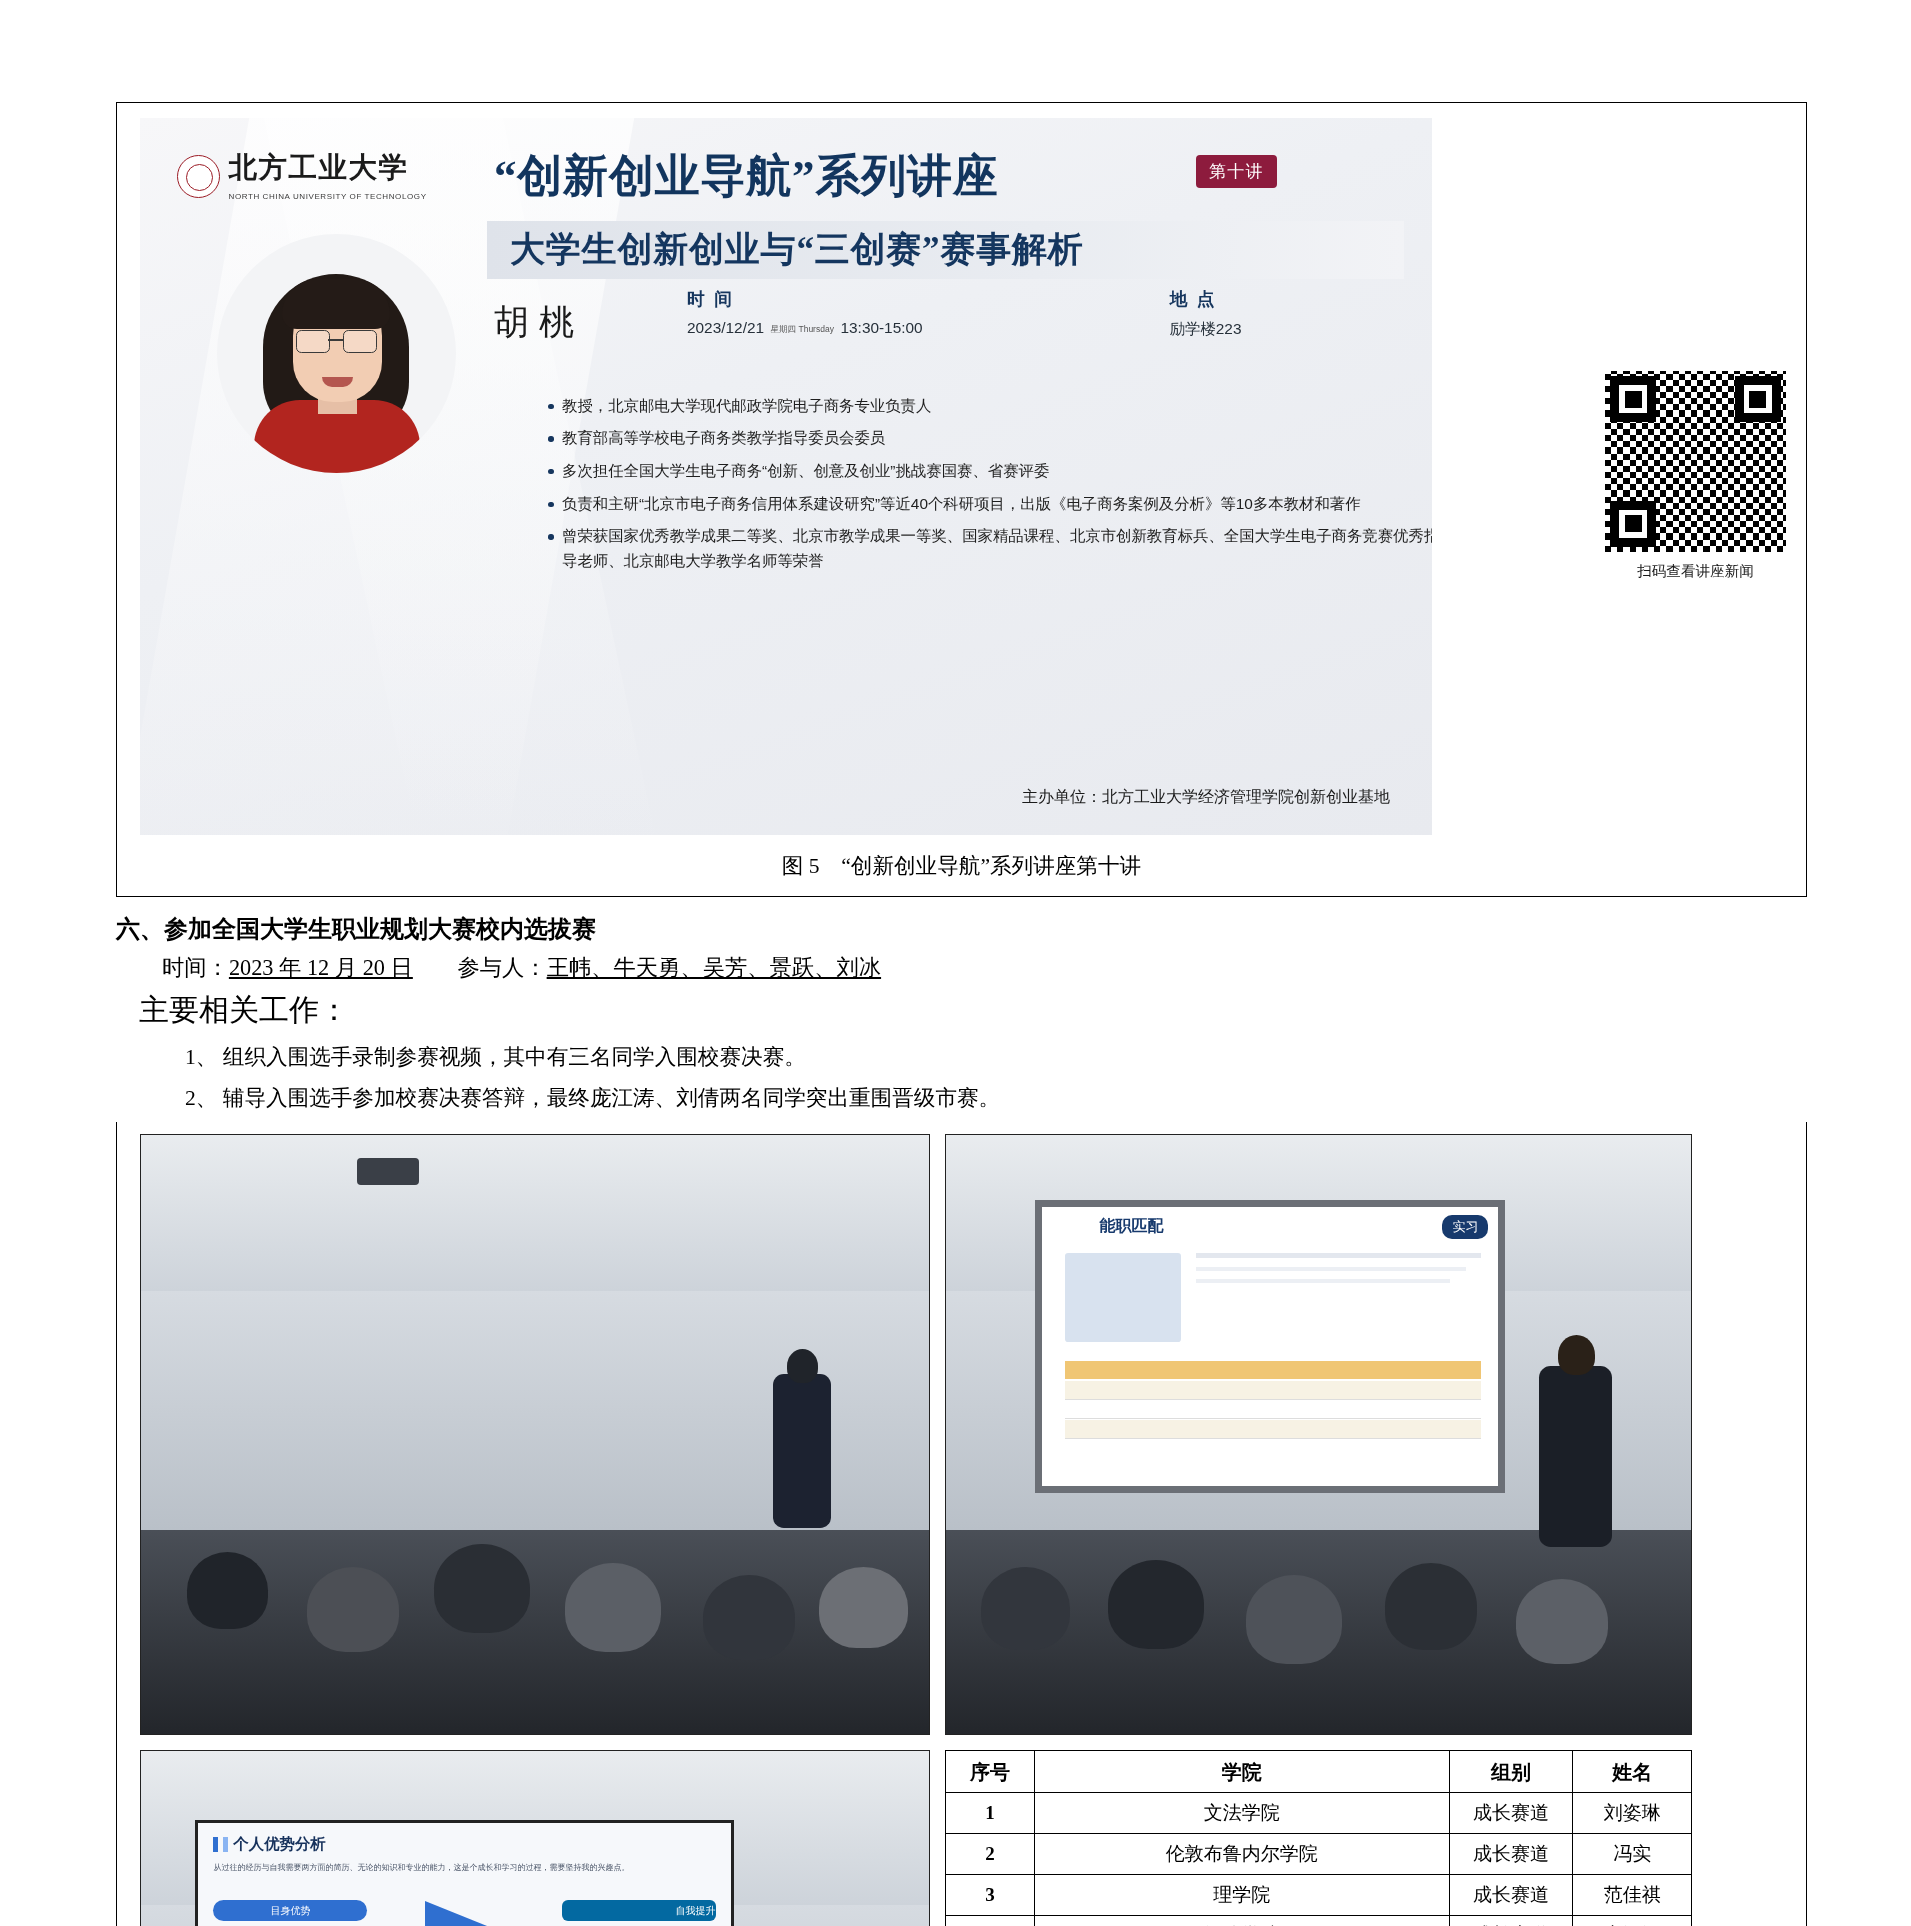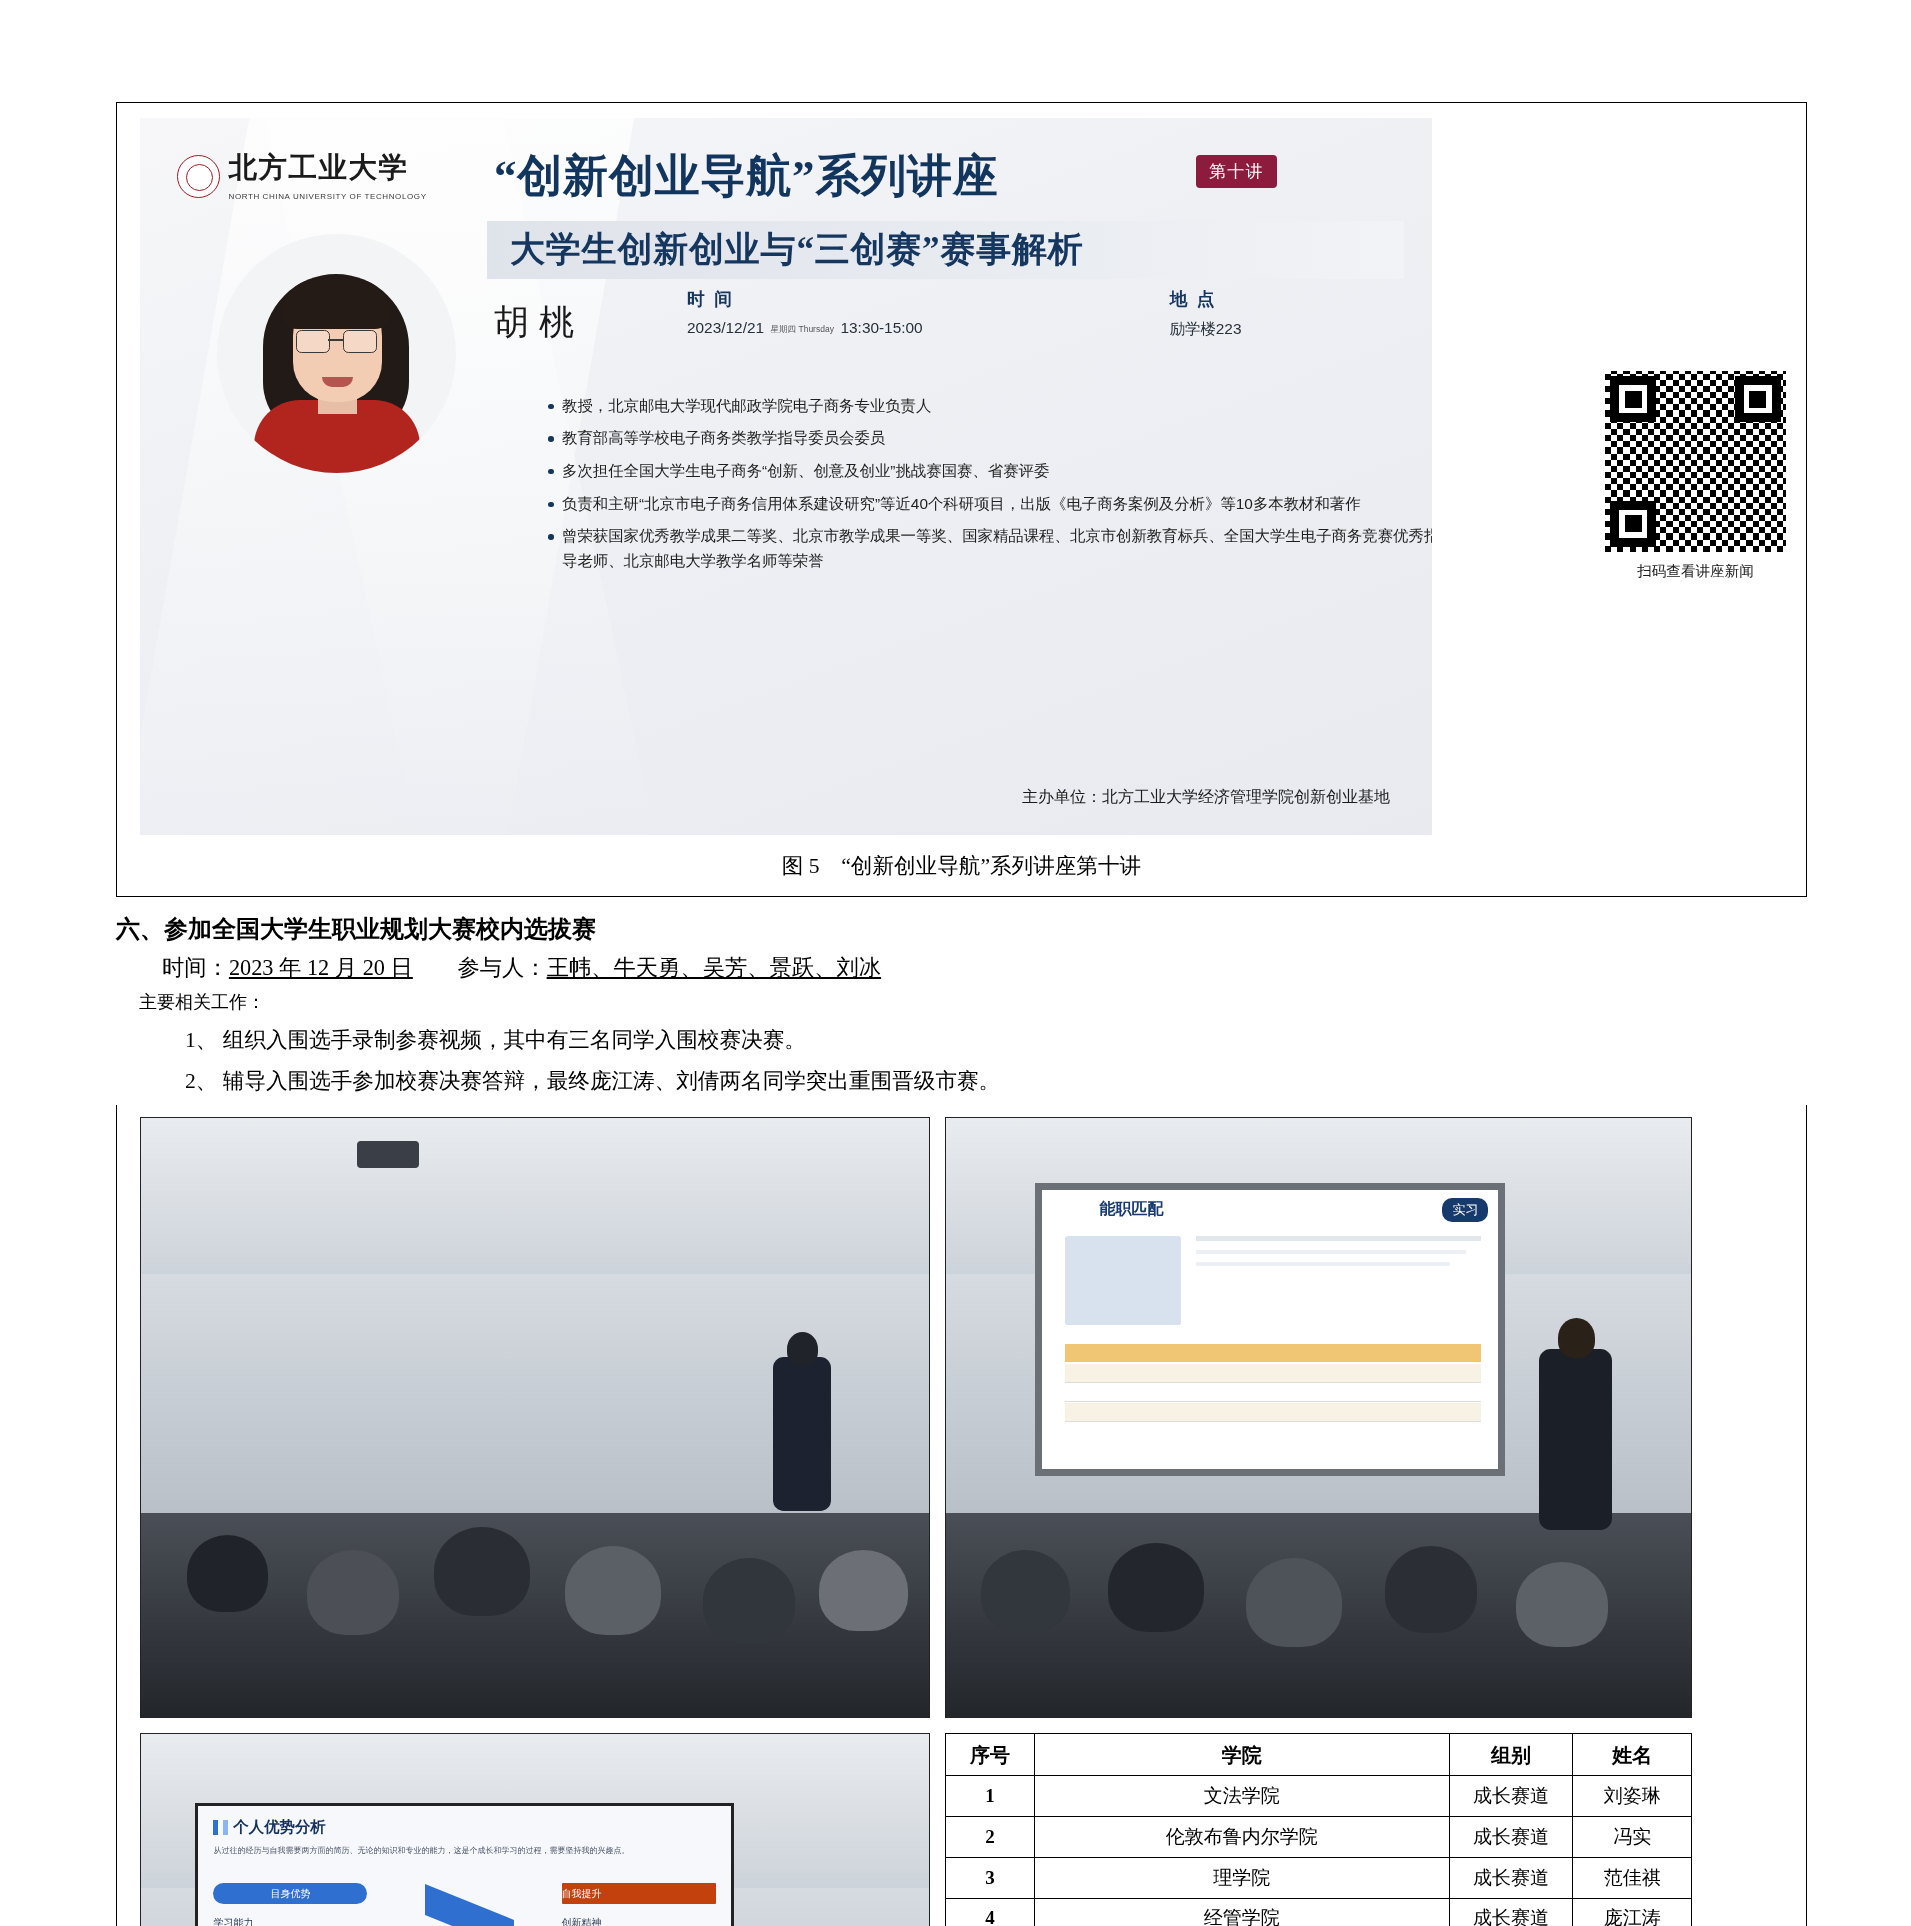--- a/index.html
+++ b/index.html
@@ -353,21 +353,21 @@
     font-family: "Liberation Serif", serif;
   }
   .line {
     font-size: 22.3px;
     color: #000;
     margin: 7.7px 0 3.9px 46px;
     font-family: "Liberation Serif", serif;
   }
   .u { text-decoration: underline; }
   .para-label {
-    font-size: 18px;
+    font-size: 30px;
     margin: 6.2px 0 3.9px 23px;
     font-family: "Liberation Serif", serif;
   }
   .numbered {
     font-size: 21.6px;
     color: #000;
     margin: 11.6px 0 10px 69px;
     font-family: "Liberation Serif", serif;
   }
 
@@ -616,21 +616,21 @@
               从过往的经历与自我需要两方面的简历、无论的知识和专业的能力，这是个成长和学习的过程，需要坚持我的兴趣点。
             </div>
             <div style="position:absolute;left:15.4px;top:77px;width:154px;">
               <div style="background:#2f6fd0;color:#fff;font-size:10px;padding:3.1px 0;text-align:center;border-radius:11.6px;font-family:'Liberation Sans',sans-serif;">目身优势</div>
               <div style="margin-top:8.5px;font-size:10px;color:#2b3a55;line-height:2.2;font-family:'Liberation Sans',sans-serif;">
                 <div>学习能力</div>
 
               </div>
             </div>
             <div style="position:absolute;right:15.4px;top:77px;width:154px;">
-              <div style="background:#c2410c;color:#fff;font-size:10px;padding:3.1px 0;text-align:left;border-radius:1px;font-family:'Liberation Sans',sans-serif;">自我提升</div>
+              <div style="background:#0369a1;color:#fff;font-size:10px;padding:3.1px 0;text-align:right;border-radius:6px;font-family:'Liberation Sans',sans-serif;">自我提升</div>
               <div style="margin-top:8.5px;font-size:10px;color:#2b3a55;line-height:2.2;font-family:'Liberation Sans',sans-serif;">
                 <div>创新精神</div>
 
               </div>
             </div>
             <div style="position:absolute;left:227px;top:96px;width:89px;height:116px;">
               <div style="position:absolute;left:0;top:0;width:89px;height:31px;background:#2f6fd0;transform:skewY(22deg);"></div>
 
             </div>
           </div>

